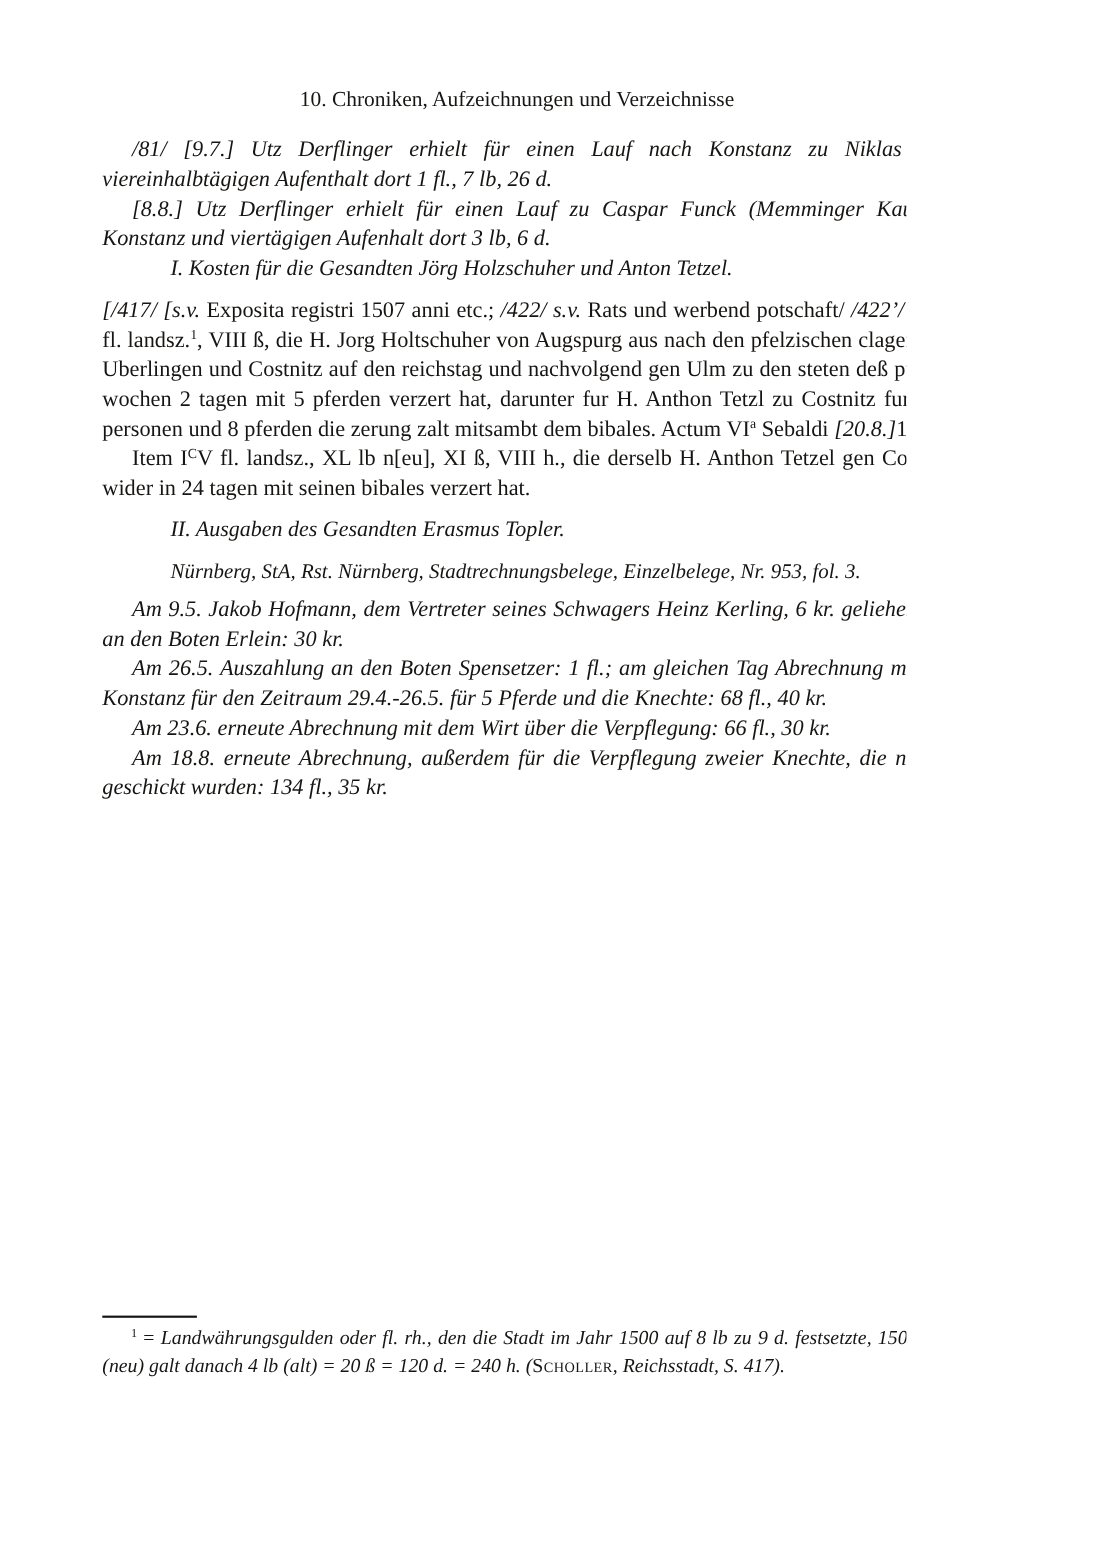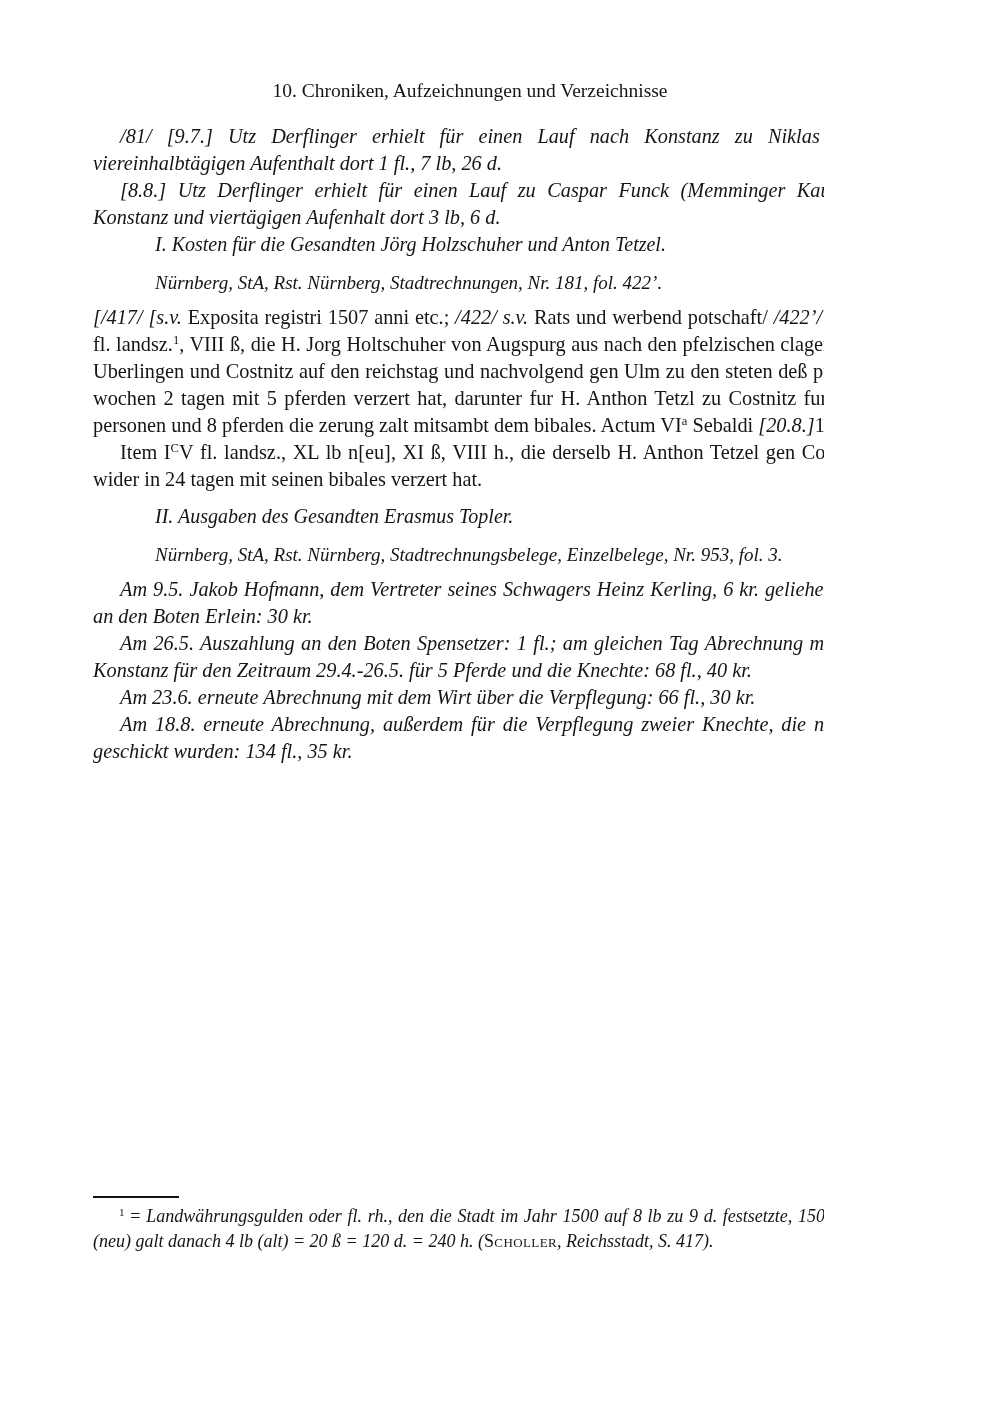--- a/index.html
+++ b/index.html
@@ -108,21 +108,20 @@
     <div class="running-header">
       <span class="header-title">10. Chroniken, Aufzeichnungen und Verzeichnisse</span>
       <span class="page-number">1973</span>
     </div>
 
     <p class="para indent"><span class="seg-italic">/81/ [9.7.] Utz Derflinger erhielt für einen Lauf nach Konstanz zu Niklas Ziegler und viereinhalbtägigen Aufenthalt dort 1 fl., 7 lb, 26 d.</span></p>
     <p class="para indent"><span class="seg-italic">[8.8.] Utz Derflinger erhielt für einen Lauf zu Caspar Funck (Memminger Kaufmann) nach Konstanz und viertägigen Aufenhalt dort 3 lb, 6 d.</span></p>
 
 
     <p class="subheading">I. Kosten für die Gesandten Jörg Holzschuher und Anton Tetzel.</p>
-    <p class="source-line">Nürnberg, StA, Rst. Nürnberg, Stadtrechnungen, Nr. 181, fol. 422’.</p>
 
     <p class="para"><span class="seg-italic">[/417/ [s.v.</span><span class="seg-roman"> Exposita registri 1507 anni etc.; </span><span class="seg-italic">/422/ s.v.</span><span class="seg-roman"> Rats und werbend potschaft/ </span><span class="seg-italic">/422’/</span><span class="seg-roman"> Item IIII</span><span class="seg-sup">C</span><span class="seg-roman">LIII fl. landsz.</span><span class="seg-sup">1</span><span class="seg-roman">, VIII ß, die H. Jorg Holtschuher von Augspurg aus nach den pfelzischen clagen daselbst gen Uberlingen und Costnitz auf den reichstag und nachvolgend gen Ulm zu den steten deß punds tag in 15 wochen 2 tagen mit 5 pferden verzert hat, darunter fur H. Anthon Tetzl zu Costnitz fur 22 tag mit 9 personen und 8 pferden die zerung zalt mitsambt dem bibales. Actum VI</span><span class="seg-sup">a</span><span class="seg-roman"> Sebaldi </span><span class="seg-italic">[20.8.]</span><span class="seg-roman">1507.</span></p>
     <p class="para indent"><span class="seg-roman">Item I</span><span class="seg-sup">C</span><span class="seg-roman">V fl. landsz., XL lb n[eu], XI ß, VIII h., die derselb H. Anthon Tetzel gen Costnitz hin und wider in 24 tagen mit seinen bibales verzert hat.</span></p>
 
     <p class="subheading part2">II. Ausgaben des Gesandten Erasmus Topler.</p>
     <p class="source-line">Nürnberg, StA, Rst. Nürnberg, Stadtrechnungsbelege, Einzelbelege, Nr. 953, fol. 3.</p>
 
     <p class="para indent"><span class="seg-italic">Am 9.5. Jakob Hofmann, dem Vertreter seines Schwagers Heinz Kerling, 6 kr. geliehen. Auszahlung an den Boten Erlein: 30 kr.</span></p>
     <p class="para indent"><span class="seg-italic">Am 26.5. Auszahlung an den Boten Spensetzer: 1 fl.; am gleichen Tag Abrechnung mit dem Wirt in Konstanz für den Zeitraum 29.4.-26.5. für 5 Pferde und die Knechte: 68 fl., 40 kr.</span></p>
     <p class="para indent"><span class="seg-italic">Am 23.6. erneute Abrechnung mit dem Wirt über die Verpflegung: 66 fl., 30 kr.</span></p>

